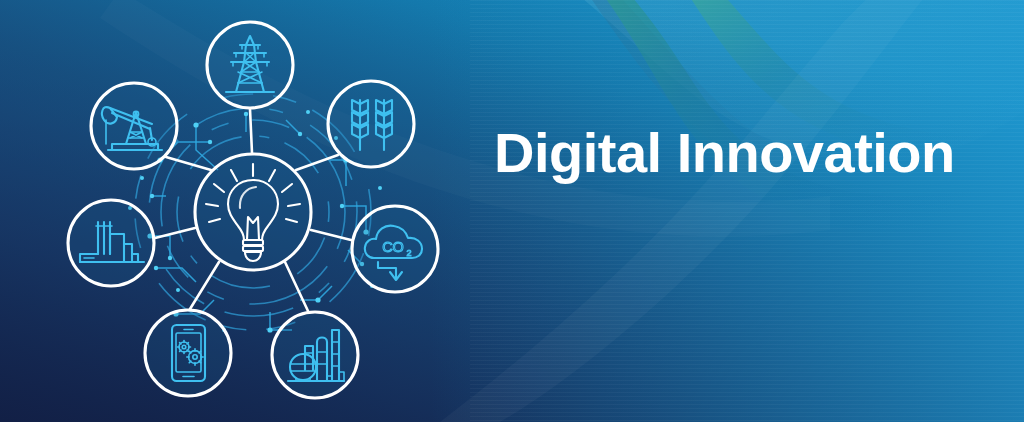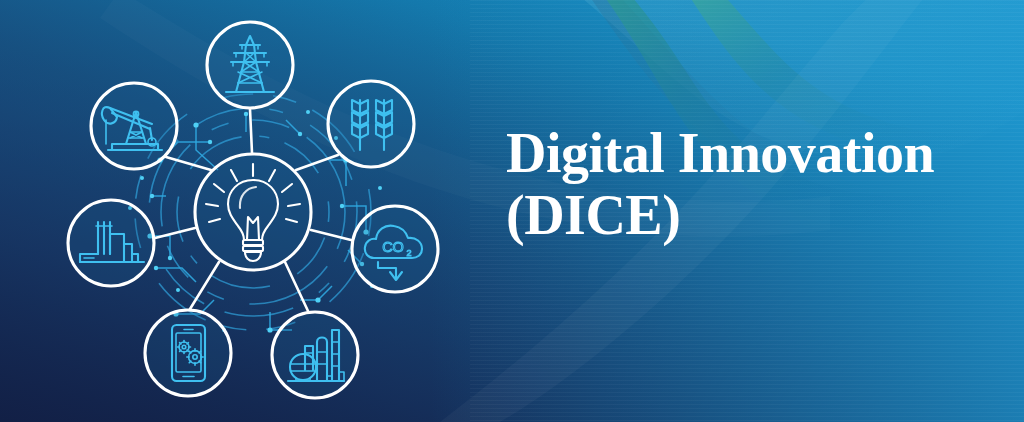--- a/index.html
+++ b/index.html
@@ -24,25 +24,25 @@
     position: absolute;
     top: 0;
     left: 0;
     width: 1024px;
     height: 422px;
     display: block;
   }
 
   #title-block {
     position: absolute;
-    left: 506px;
+    left: 494px;
     top: 122px;
     width: 500px;
     color: #ffffff;
-    font-family: Liberation Serif, serif;
+    font-family: Liberation Sans, sans-serif;
     font-weight: bold;
     font-size: 56px;
     line-height: 62px;
     letter-spacing: -0.5px;
     z-index: 5;
     pointer-events: none;
   }
   .title-line {
     display: block;
     white-space: nowrap;
@@ -412,16 +412,15 @@
         <path class="glyph-thin" d="M 296 378 L 296 381 M 310 378 L 310 381"></path>
 
         <path class="glyph-thin" d="M 327 376 L 332 376"></path>
         <path class="glyph-thin" d="M 339 372 L 344 372 L 344 381"></path>
       </g>
     </g>
   </svg>
 
   <div id="title-block">
     <span class="title-line">Digital Innovation</span>
-    <span class="title-line">(DICE)</span>
   </div>
 
 </div>
 
 </body></html>

